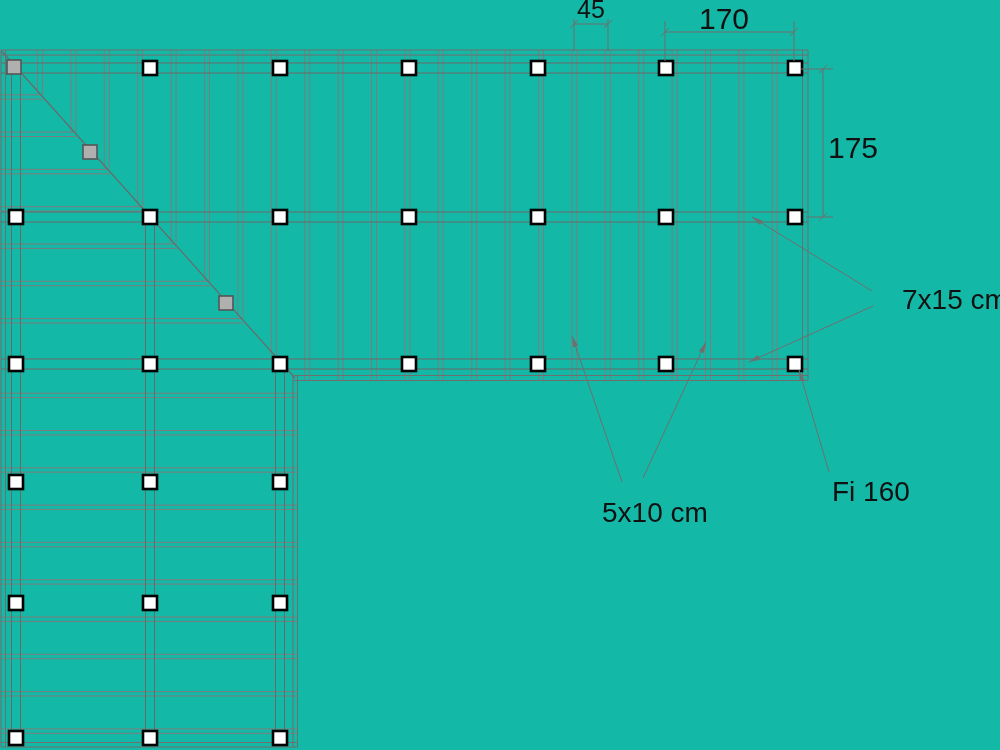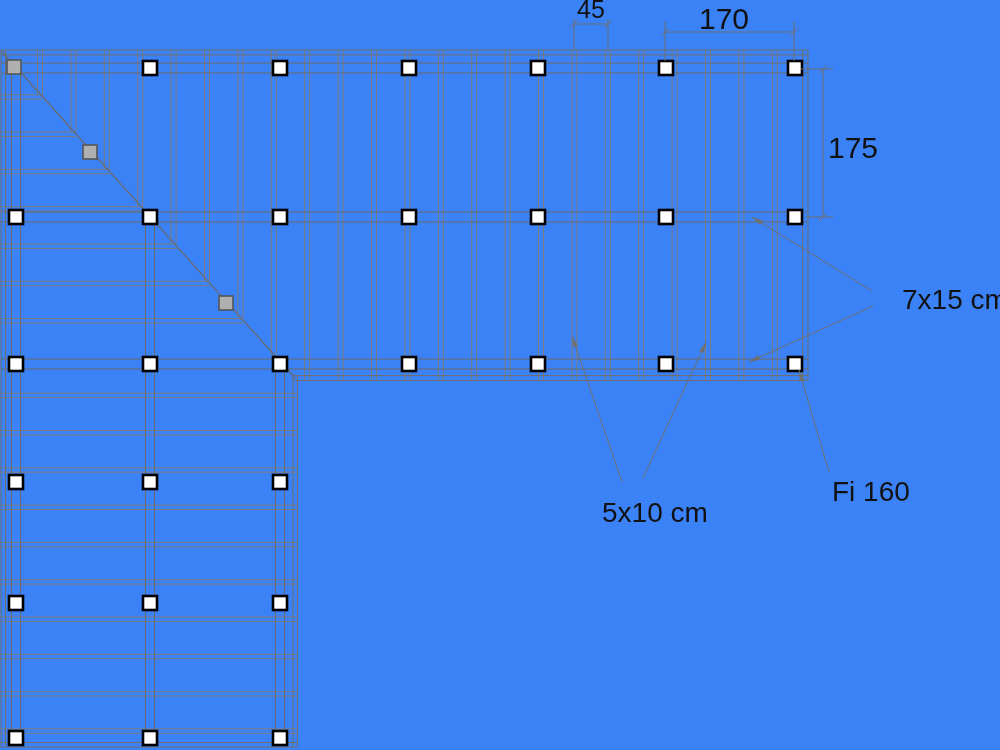--- a/index.html
+++ b/index.html
@@ -1,16 +1,16 @@
 <!DOCTYPE html>
 <html><head>
 <meta charset="utf-8">
 <style>
   html,body{margin:0;padding:0;background:#ffffff;}
-  #stage{position:relative;width:1000px;height:750px;background:#3b82f6;overflow:hidden;}
+  #stage{position:relative;width:1000px;height:750px;background:#14b8a6;overflow:hidden;}
   svg text{font-family:"Liberation Sans", sans-serif;}
 </style>
 </head>
 <body>
 
 <div id="stage">
   <svg id="plan-svg" width="1000" height="750" viewBox="0 0 1000 750" xmlns="http://www.w3.org/2000/svg">
       <g>
         <line x1="37.5" y1="50" x2="37.5" y2="93.89437819420783" stroke="#7d7d7d" stroke-width="1"></line>
         <line x1="42.5" y1="50" x2="42.5" y2="93.89437819420783" stroke="#7d7d7d" stroke-width="1"></line>

